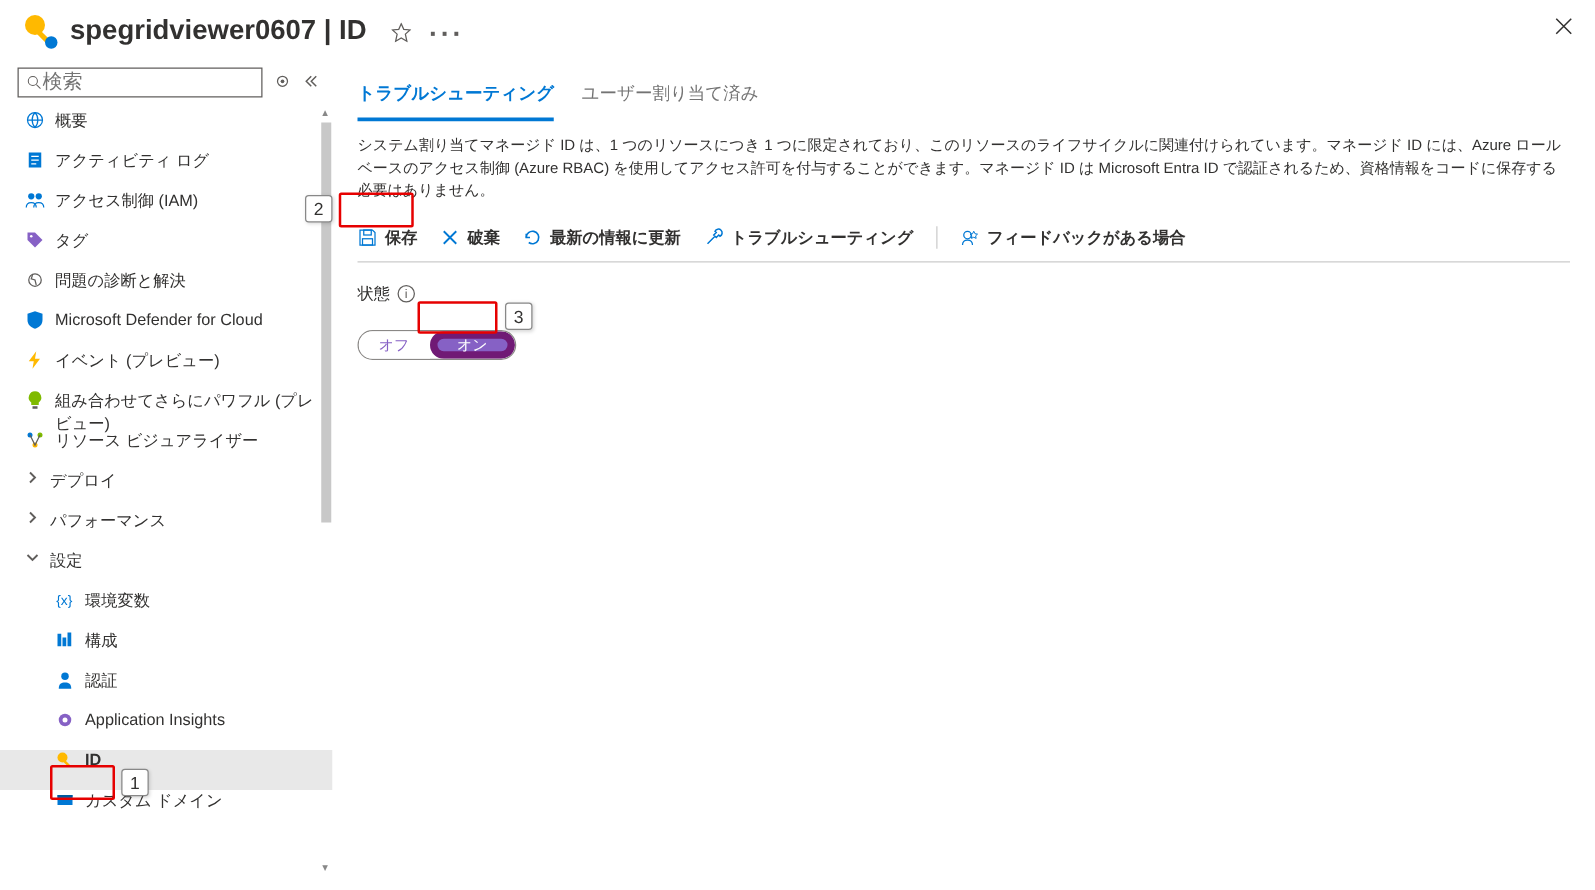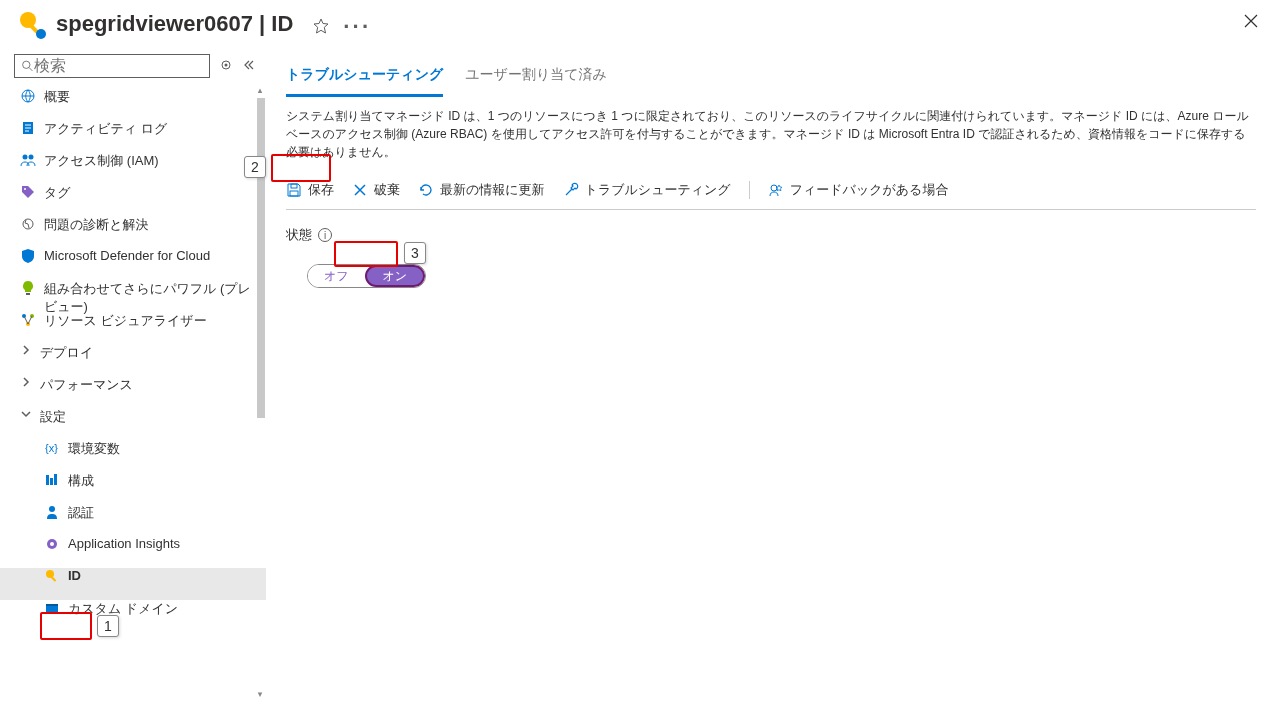--- a/index.html
+++ b/index.html
@@ -33,33 +33,33 @@
 .scroll-arrow { width: 12px; height: 12px; color: #888; font-size: 9px; text-align: center; line-height: 12px; cursor: pointer; }
 .scroll-thumb { position: absolute; right: 1px; width: 8px; background: #c8c8c8; border-radius: 0; }
 
 .main { flex: 1; padding: 10px 20px 0 20px; position: relative; }
 .tabs { display: flex; gap: 22px; border-bottom: none; margin-bottom: 10px; }
 .tab { padding: 8px 0 10px 0; font-size: 14px; cursor: pointer; color: #737373; }
 .tab.active { color: #0078d4; font-weight: 600; border-bottom: 3px solid #0078d4; }
 
 .desc { font-size: 12px; line-height: 1.5; margin-bottom: 14px; color: #323130; }
 
-.toolbar { display: flex; align-items: center; gap: 18px; border-bottom: 1px solid #ccc; padding: 6px 0 10px 0; margin-bottom: 16px; position: relative; }
+.toolbar { display: flex; align-items: center; gap: 18px; border-bottom: 1px solid #ccc; padding: 6px 0 10px 0; margin-bottom: 16px; position: relative; font-weight: bold; }
 .tb-btn { display: flex; align-items: center; gap: 6px; cursor: pointer; font-size: 13px; }
 .tb-btn svg { width: 16px; height: 16px; }
 .tb-sep { width: 1px; height: 18px; background: #ccc; }
 
 .state-row { display: flex; align-items: center; gap: 6px; margin-bottom: 20px; }
 .state-label { font-size: 13px; }
 .info-icon { width: 14px; height: 14px; border-radius: 50%; border: 1px solid #605e5c; display: inline-flex; align-items: center; justify-content: center; font-size: 10px; color: #605e5c; }
 
-.toggle { display: inline-flex; border: 1px solid #8a8886; border-radius: 14px; overflow: hidden; height: 24px; margin-left: 21px; }
+.toggle { display: inline-flex; border: 1px solid #8a8886; border-radius: 14px; overflow: hidden; height: 24px; }
 .toggle-opt { padding: 2px 16px; font-size: 12px; display: flex; align-items: center; cursor: pointer; }
 .toggle-opt.off { color: #8661c5; background: #fff; }
-.toggle-opt.on { background: #8661c5; color: #fff; border: 2px solid #701a75; border-radius: 12px; }
+.toggle-opt.on { background: #8661c5; color: #fff; border: 6px solid #701a75; border-radius: 12px; }
 
 .callout { position: absolute; background: #fff; border: 1px solid #888; border-radius: 3px; font-size: 14px; padding: 0 6px; height: 22px; display: flex; align-items: center; box-shadow: 1px 1px 3px rgba(0,0,0,0.15); }
 .hl { position: absolute; border: 2px solid #e60000; border-radius: 2px; pointer-events: none; }
 </style>
 </head>
 <body>
 
 <div class="header">
   <span class="header-icon">
     <svg viewBox="0 0 32 32">
@@ -163,20 +163,28 @@
             <span class="nav-icon">
               <svg viewBox="0 0 16 16">
                 <path d="M8 1l6 2v5c0 4-3 6-6 7-3-1-6-3-6-7V3z" fill="#0078d4"></path>
               </svg>
             </span>
             <span>Microsoft Defender for Cloud</span>
           </div>
           <div class="nav-item">
             <span class="nav-icon">
               <svg viewBox="0 0 16 16">
+                <path d="M9 1L3 9h4l-1 6 6-8H8z" fill="#ffb900"></path>
+              </svg>
+            </span>
+            <span>イベント (プレビュー)</span>
+          </div>
+          <div class="nav-item">
+            <span class="nav-icon">
+              <svg viewBox="0 0 16 16">
                 <path d="M8 1a5 5 0 0 1 3 9v2H5v-2a5 5 0 0 1 3-9z" fill="#7fba00"></path>
                 <rect x="6" y="13" width="4" height="2" fill="#605e5c"></rect>
               </svg>
             </span>
             <span>組み合わせてさらにパワフル (プレビュー)</span>
           </div>
           <div class="nav-item">
             <span class="nav-icon">
               <svg viewBox="0 0 16 16">
                 <circle cx="4" cy="4" r="2" fill="#0078d4"></circle>

